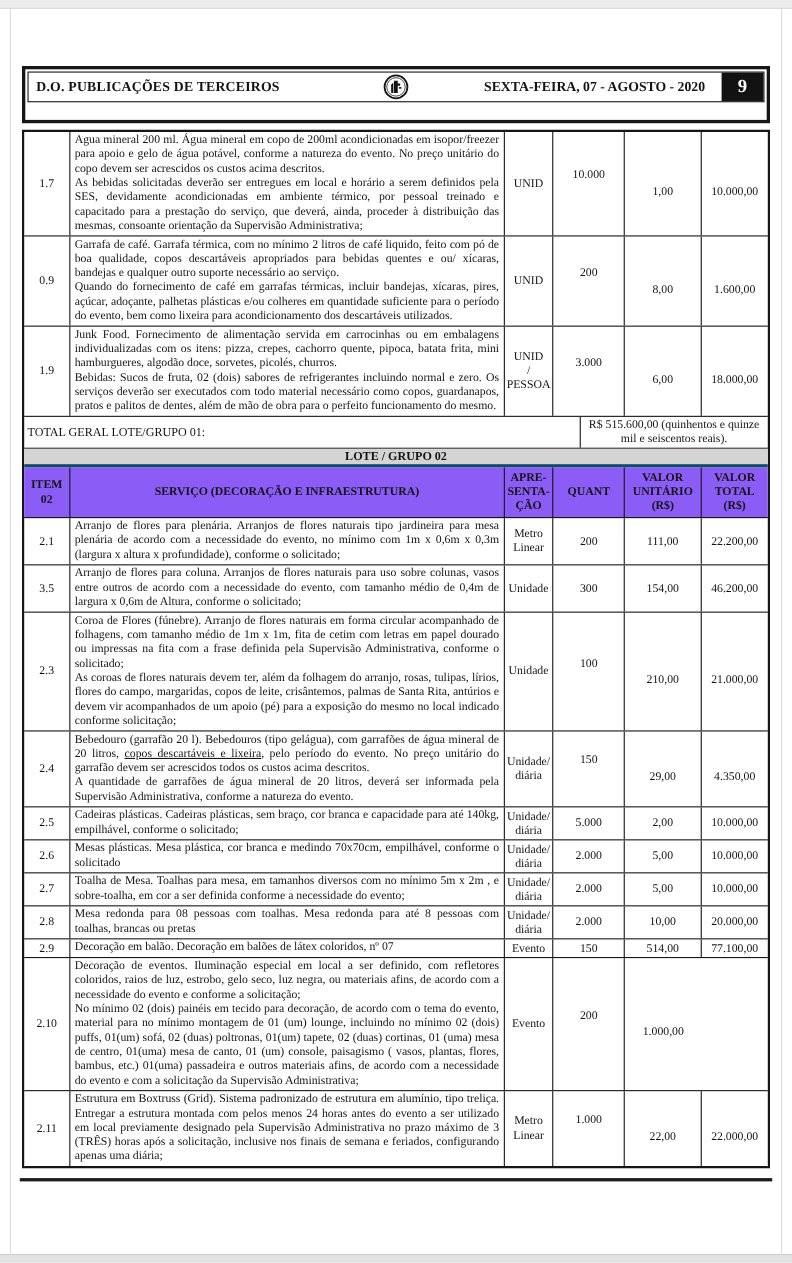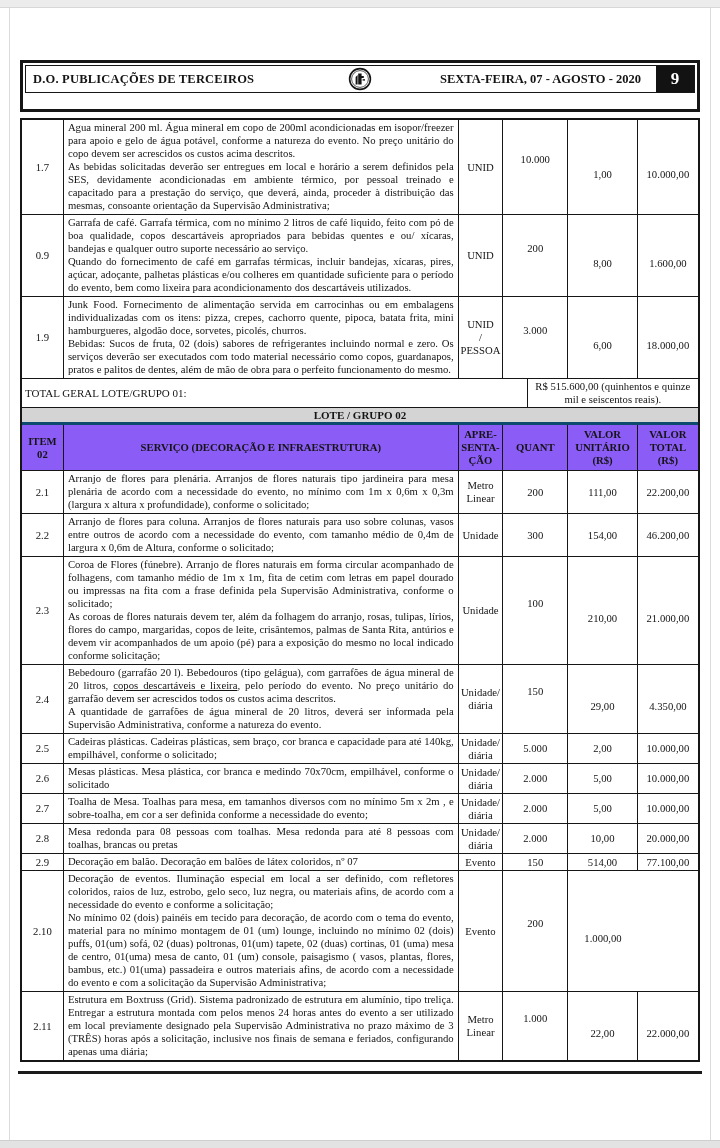--- a/index.html
+++ b/index.html
@@ -144,21 +144,21 @@
         <div class="trow">
           <div class="c cent c-item">2.1</div>
           <div class="c c-desc"><span class="b">Arranjo de flores para plenária</span><span>. Arranjos de flores naturais tipo jardineira para mesa plenária de acordo com a necessidade do evento, no mínimo com 1m x 0,6m x 0,3m (largura x altura x profundidade), conforme o solicitado;</span></div>
           <div class="c cent c-apres">Metro
 Linear</div>
           <div class="c cent c-quant">200</div>
           <div class="c cent c-unit">111,00</div>
           <div class="c cent c-total">22.200,00</div>
         </div>
         <div class="trow">
-          <div class="c cent c-item">2.2</div>
+          <div class="c cent c-item">3.5</div>
           <div class="c c-desc"><span class="b">Arranjo de flores para coluna</span><span>. Arranjos de flores naturais para uso sobre colunas, vasos entre outros de acordo com a necessidade do evento, com tamanho médio de 0,4m de largura x 0,6m de Altura, conforme o solicitado;</span></div>
           <div class="c cent c-apres">Unidade</div>
           <div class="c cent c-quant">300</div>
           <div class="c cent c-unit">154,00</div>
           <div class="c cent c-total">46.200,00</div>
         </div>
         <div class="trow deep">
           <div class="c cent c-item">2.3</div>
           <div class="c c-desc"><span class="b">Coroa de Flores (fúnebre).</span><span> Arranjo de flores naturais em forma circular acompanhado de folhagens, com tamanho médio de 1m x 1m, fita de cetim com letras em papel dourado ou impressas na fita com a frase definida pela Supervisão Administrativa, conforme o solicitado;
 As coroas de flores naturais devem ter, além da folhagem do arranjo, rosas, tulipas, lírios, flores do campo, margaridas, copos de leite, crisântemos, palmas de Santa Rita, antúrios e devem vir acompanhados de um apoio (pé) para a exposição do mesmo no local indicado conforme solicitação;</span></div>

